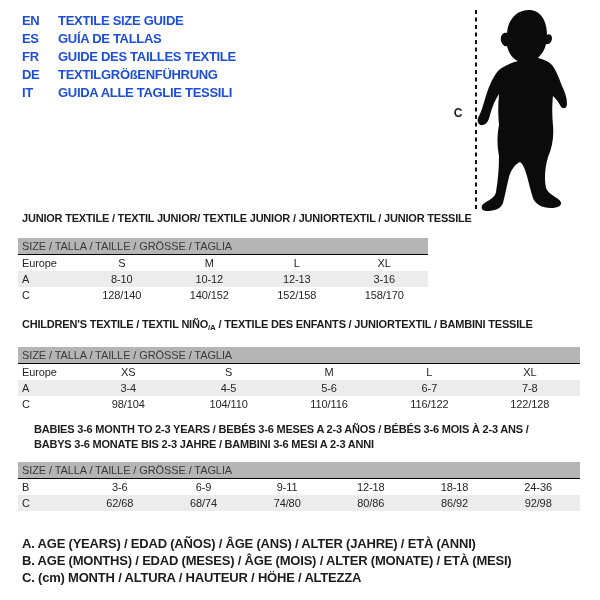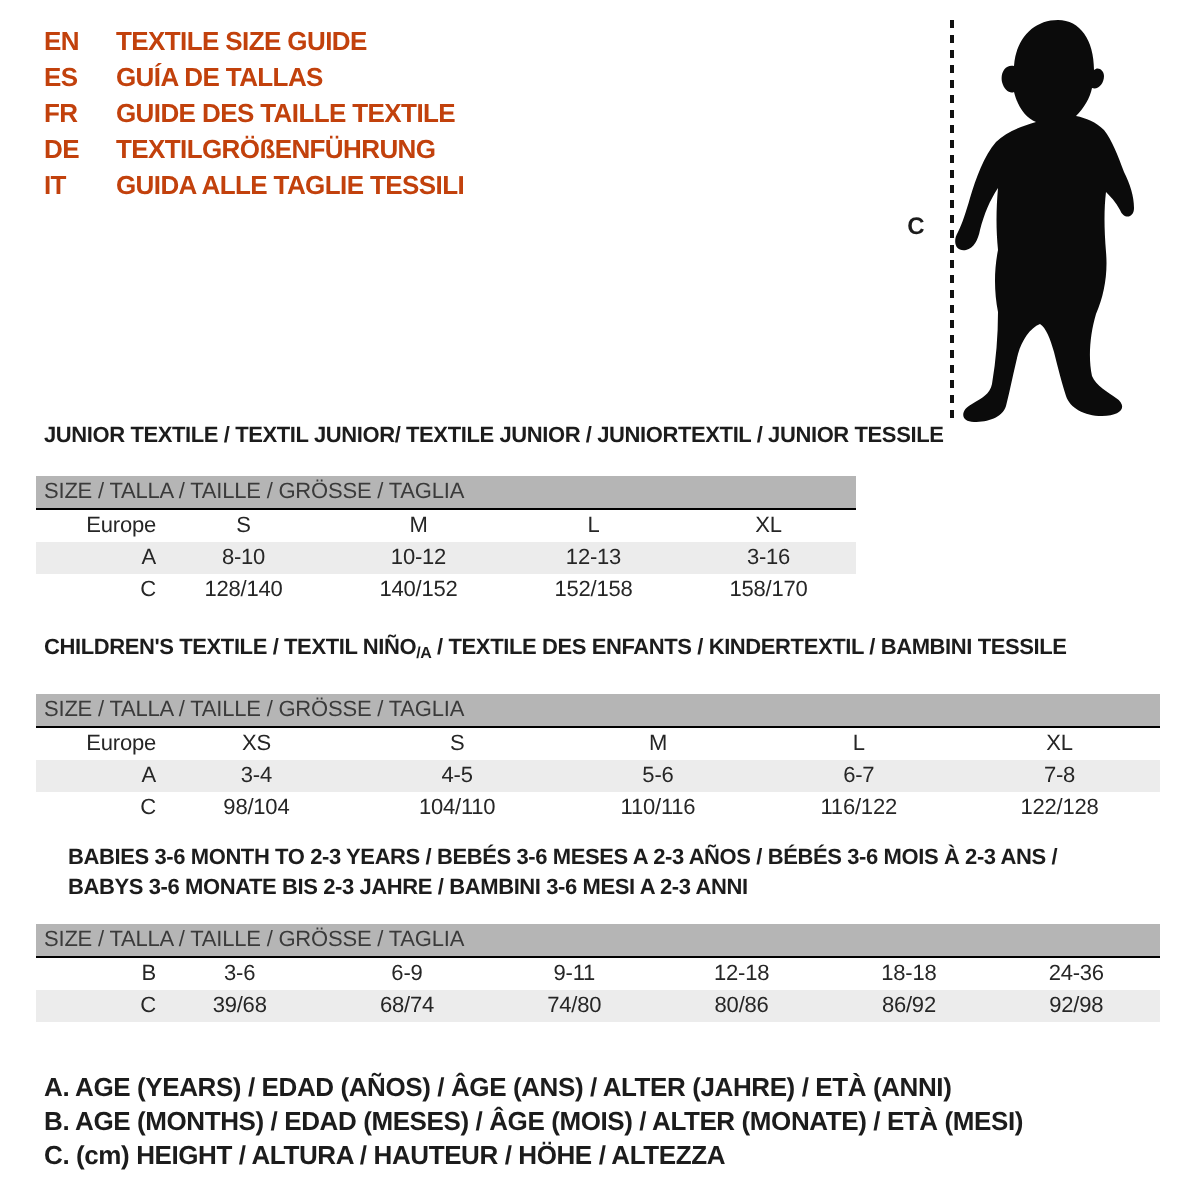--- a/index.html
+++ b/index.html
@@ -4,57 +4,57 @@
 <style>
   html,body{margin:0;padding:0;}
   body{
     width:600px;height:600px;background:#fff;position:relative;overflow:hidden;
     font-family:"Liberation Sans", sans-serif;color:#222;
   }
   .abs{position:absolute;}
 
   
   .lang-block{left:22px;top:12px;}
-  .lang-row{display:flex;font-weight:bold;font-size:13px;line-height:18px;letter-spacing:-0.3px;color:#c2410c;}
+  .lang-row{display:flex;font-weight:bold;font-size:13px;line-height:18px;letter-spacing:-0.3px;color:#1d4ed8;}
   .lang-code{width:36px;flex:0 0 36px;}
 
   
   .fig-svg{left:465px;top:4px;}
   .height-label{left:451px;top:106px;width:14px;text-align:center;font-weight:bold;font-size:12px;color:#1c1c1c;}
 
   
   .tbl-title{font-weight:bold;font-size:11px;letter-spacing:-0.2px;color:#1c1c1c;white-space:nowrap;}
   .sub-a{font-size:8px;vertical-align:-2px;font-weight:bold;}
   table{border-collapse:collapse;table-layout:fixed;font-size:11px;letter-spacing:-0.1px;}
   th.bar{
     background:var(--bar-gray,#b5b5b5);text-align:left;font-weight:400;color:#3a3a3a;
     height:16px;padding:0 0 0 4px;border-bottom:1px solid #000000;font-size:11px;
   }
   td{height:16px;text-align:center;padding:0;color:#262626;}
-  td.lbl{text-align:right;padding-left:4px;}
+  td.lbl{text-align:left;padding-left:4px;}
   tr.shade td{background:var(--row-shade,#ececec);}
 
   
   .notes div{font-weight:bold;font-size:13px;line-height:17px;letter-spacing:-0.2px;color:#1c1c1c;white-space:nowrap;}
 </style>
 </head>
 <body>
 
 <div class="abs lang-block">
   <div class="lang-row">
     <span class="lang-code">EN</span>
     <span>TEXTILE SIZE GUIDE</span>
   </div>
   <div class="lang-row">
     <span class="lang-code">ES</span>
     <span>GUÍA DE TALLAS</span>
   </div>
   <div class="lang-row">
     <span class="lang-code">FR</span>
-    <span>GUIDE DES TAILLE TEXTILE</span>
+    <span>GUIDE DES TAILLES TEXTILE</span>
   </div>
   <div class="lang-row">
     <span class="lang-code">DE</span>
     <span>TEXTILGRÖßENFÜHRUNG</span>
   </div>
   <div class="lang-row">
     <span class="lang-code">IT</span>
     <span>GUIDA ALLE TAGLIE TESSILI</span>
   </div>
 </div>
@@ -134,21 +134,21 @@
       <td class="lbl">C</td>
       <td>128/140</td>
       <td>140/152</td>
       <td>152/158</td>
       <td>158/170</td>
     </tr>
   </tbody>
 </table>
 
 <div class="abs tbl-title" style="left:22px;top:318px;">
-  <span>CHILDREN'S TEXTILE / TEXTIL NIÑO</span><span class="sub-a">/A</span><span> / TEXTILE DES ENFANTS / KINDERTEXTIL / BAMBINI TESSILE</span>
+  <span>CHILDREN'S TEXTILE / TEXTIL NIÑO</span><span class="sub-a">/A</span><span> / TEXTILE DES ENFANTS / JUNIORTEXTIL / BAMBINI TESSILE</span>
 </div>
 <table class="abs" style="left:18px;top:347px;width:562px;">
   <colgroup>
       <col style="width:60px">
       <col>
       <col>
       <col>
       <col>
       <col>
     </colgroup>
@@ -209,27 +209,27 @@
       <td class="lbl">B</td>
       <td>3-6</td>
       <td>6-9</td>
       <td>9-11</td>
       <td>12-18</td>
       <td>18-18</td>
       <td>24-36</td>
     </tr>
     <tr class="shade">
       <td class="lbl">C</td>
-      <td>39/68</td>
+      <td>62/68</td>
       <td>68/74</td>
       <td>74/80</td>
       <td>80/86</td>
       <td>86/92</td>
       <td>92/98</td>
     </tr>
   </tbody>
 </table>
 
 <div class="abs notes" style="left:22px;top:535px;">
   <div>A. AGE (YEARS) / EDAD (AÑOS) / ÂGE (ANS) / ALTER (JAHRE) / ETÀ (ANNI)</div>
   <div>B. AGE (MONTHS) / EDAD (MESES) / ÂGE (MOIS) / ALTER (MONATE) / ETÀ (MESI)</div>
-  <div>C. (cm) HEIGHT / ALTURA / HAUTEUR / HÖHE / ALTEZZA</div>
+  <div>C. (cm) MONTH / ALTURA / HAUTEUR / HÖHE / ALTEZZA</div>
 </div>
 
 </body></html>

